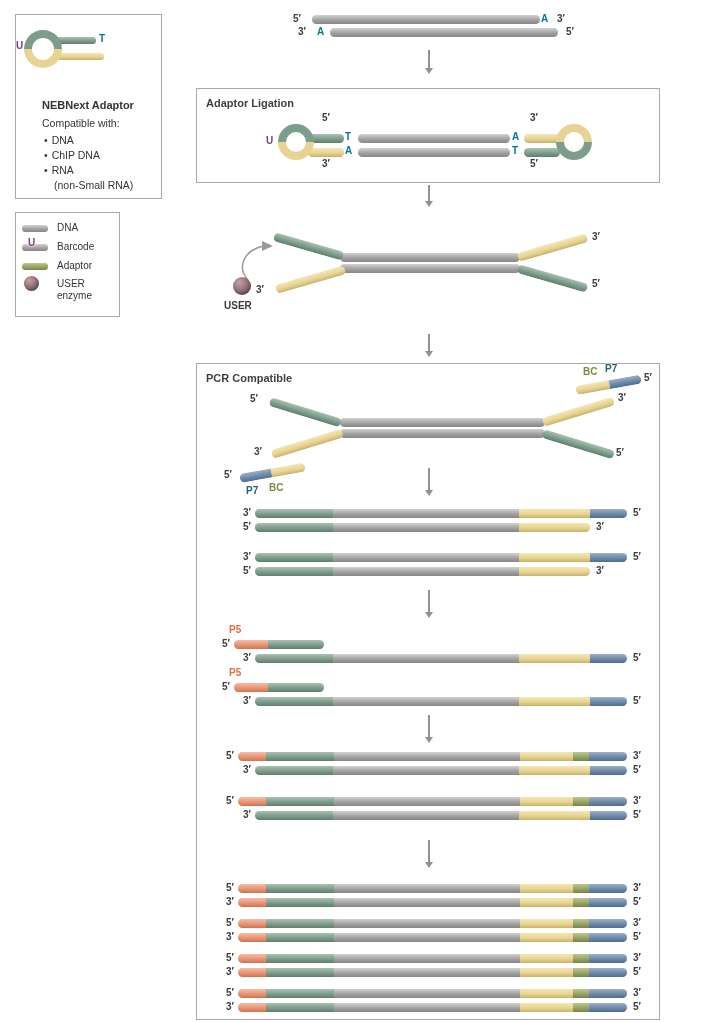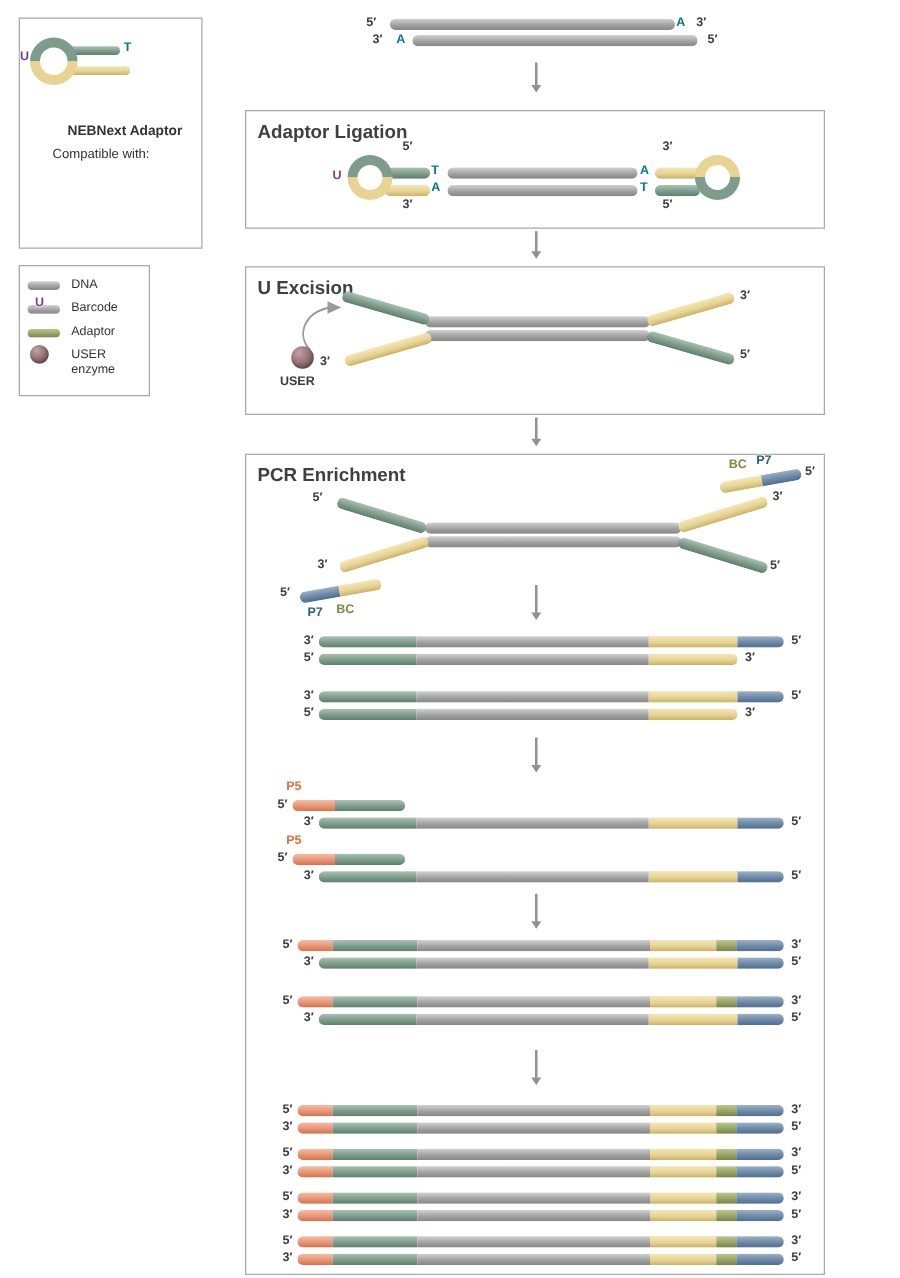--- a/index.html
+++ b/index.html
@@ -4,22 +4,22 @@
 <style>
   html,body{margin:0;padding:0;background:#fff}
   #canvas{position:relative;width:720px;height:1022px;background:#fff;overflow:hidden;
           font-family:"Liberation Sans","DejaVu Sans",sans-serif;}
   .box{position:absolute;border:1px solid #a8a8a8;background:#fff}
   #box-adaptor{left:15px;top:14px;width:145px;height:183px}
   #box-legend{left:15px;top:212px;width:103px;height:103px}
   #box-ligation{left:196px;top:88px;width:462px;height:93px}
   #box-excision{left:196px;top:213px;width:462px;height:117px}
   #box-pcr{left:196px;top:363px;width:462px;height:655px}
-  .box-title{position:absolute;left:9px;top:8px;font-size:15px;font-weight:bold;color:#3f3f3f;white-space:nowrap}
-  .ab-title{position:absolute;left:38px;top:84px;font-size:11px;font-weight:bold;color:#333}
+  .box-title{position:absolute;left:9px;top:8px;font-size:11px;font-weight:bold;color:#3f3f3f;white-space:nowrap}
+  .ab-title{position:absolute;left:26px;top:84px;font-size:11px;font-weight:bold;color:#333}
   .ab-sub{position:absolute;left:26px;top:102px;font-size:10.5px;color:#333}
   #adaptor-items{position:absolute;left:28px;top:119px;font-size:10.5px;color:#333}
   #adaptor-items .line{height:15px;white-space:nowrap}
   #adaptor-items .line .dot{margin-right:4px}
   #adaptor-items .line.nodot{padding-left:10px}
   .lg-label{position:absolute;left:41px;font-size:10px;color:#333;white-space:nowrap}
   .bar{position:absolute;display:flex;border-radius:5px;overflow:hidden;box-shadow:inset 0 0 0 .5px rgba(0,0,0,.15)}
   .seg{height:100%}
   .lbl{position:absolute;font-size:10px;font-weight:bold;color:#3c3c3c;white-space:nowrap;line-height:12px;
        text-shadow:0 0 2px #fff,0 0 2px #fff}
@@ -31,40 +31,43 @@
   #excision-arrow{position:absolute;left:236px;top:238px}
 </style>
 </head>
 <body>
 
 <div id="canvas">
 
   <div class="box" id="box-adaptor">
     <div class="ab-title">NEBNext Adaptor</div>
     <div class="ab-sub">Compatible with:</div>
+    <div id="adaptor-items">
+        <div class="line"><span class="dot">•</span><span>DNA</span></div>
+        <div class="line"><span class="dot">•</span><span>ChIP DNA</span></div>
+        <div class="line"><span class="dot">•</span><span>RNA</span></div>
+        <div class="line nodot"><span>(non-Small RNA)</span></div>
+      </div>
   </div>
 
   <div class="box" id="box-legend">
     <div class="lg-label" style="top:9px">DNA</div>
     <div class="lg-label" style="top:28px">Barcode</div>
     <div class="lg-label" style="top:47px">Adaptor</div>
     <div class="lg-label" style="top:65px">USER</div>
     <div class="lg-label" style="top:77px">enzyme</div>
   </div>
 
   <div class="box" id="box-ligation">
     <div class="box-title">Adaptor Ligation</div>
   </div>
 
-  <div class="box" id="box-excision">
-    <div class="box-title">U Excision</div>
-  </div>
 
   <div class="box" id="box-pcr">
-    <div class="box-title">PCR Enrichment</div>
+    <div class="box-title">PCR Compatible</div>
   </div>
 
   <svg id="excision-arrow" width="42" height="46" viewBox="0 0 42 46">
     <path d="M 12 42 C 1 30 7 12 28 8" fill="none" stroke="#9a9a9a" stroke-width="1.5"></path>
     <polygon points="26,3 37,8 26,13" fill="#9a9a9a"></polygon>
   </svg>
 
 <div class="bar" style="left: 312px; top: 15px; height: 9px; width: 228px;">
       <div class="seg" style="width: 228px; background: linear-gradient(rgb(210, 210, 210), rgb(162, 162, 162) 55%, rgb(134, 134, 134));"></div>
     </div>

